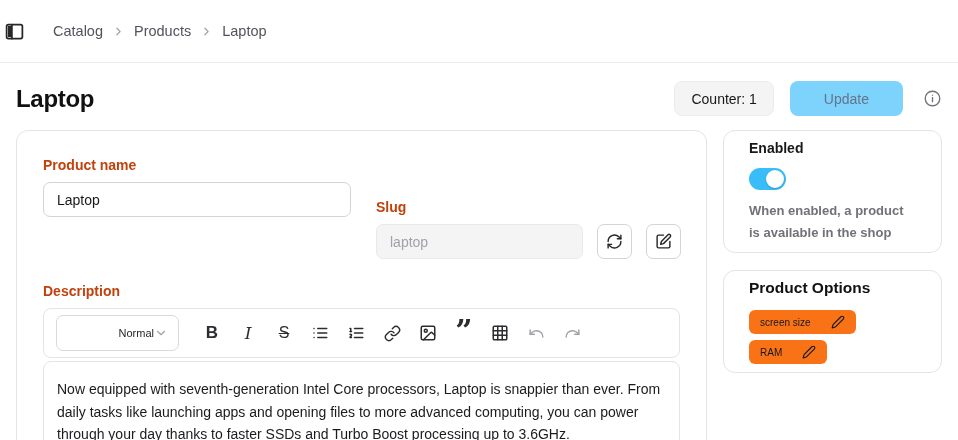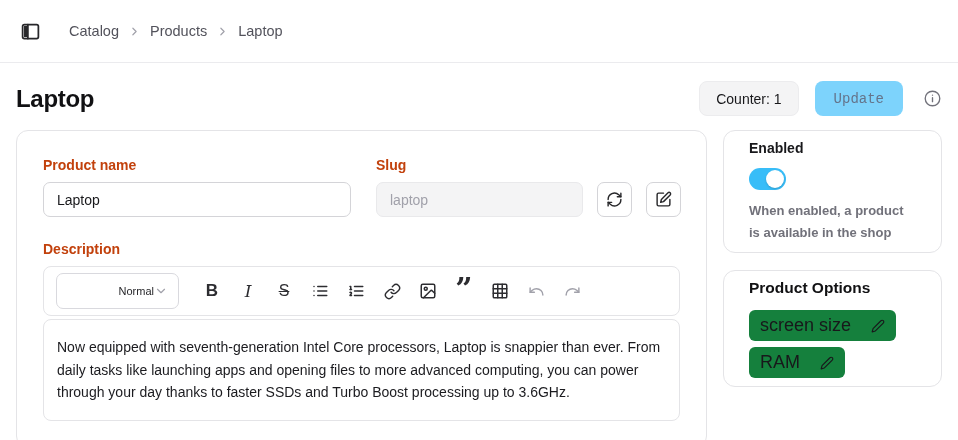--- a/index.html
+++ b/index.html
@@ -1,46 +1,46 @@
 <!DOCTYPE html>
 <html><head>
 <meta charset="utf-8">
 <style>
   * { margin:0; padding:0; box-sizing:border-box; }
   html,body { width:958px; height:440px; background:#fff; overflow:hidden;
     font-family:"Liberation Sans", sans-serif; color:#18181b; }
 
   
-  .topbar { height:63px; border-bottom:1px solid #ebebee; display:flex; align-items:center; padding:0 16px; }
+  .topbar { height:63px; border-bottom:1px solid #ebebee; display:flex; align-items:center; padding:0 0; }
   .icon-btn { background:none; border:none; cursor:pointer; display:flex; align-items:center; justify-content:center; padding:4px; color:#27272a; }
   .breadcrumb { display:flex; align-items:center; gap:9px; margin-left:24px; font-size:14.5px; color:#52525b; }
   .crumb { cursor:pointer; }
   .crumb-sep { color:#a1a1aa; display:flex; align-items:center; }
 
   
   .page-header { display:flex; align-items:center; justify-content:space-between; margin:18px 16px 0; }
   .page-title { font-size:24px; font-weight:700; letter-spacing:-0.3px; color:#111113; }
   .header-actions { display:flex; align-items:center; gap:16px; }
   .btn { height:35px; border-radius:8px; font-size:14px; font-family:inherit; cursor:pointer; }
   .btn-counter { background:#f4f4f5; border:1px solid #ececee; color:#18181b; padding:0 16px; font-weight:400; }
-  .btn-update { background:#7dd3fc; border:none; color:#64748b; padding:0 19px; font-weight:500; cursor:not-allowed;font-family:Liberation Mono, monospace; }
+  .btn-update { background:#7dd3fc; border:none; color:#64748b; padding:0 34px; font-weight:500; cursor:not-allowed; }
   .info-icon { color:#71717a; display:flex; margin-left:4px; }
 
   
   .content { display:flex; gap:16px; margin:14px 16px 0; align-items:flex-start; }
   .card { background:#fff; border:1px solid #e4e4e7; border-radius:12px; }
   .main-card { width:691px; padding:26px; }
   .side-col { width:219px; display:flex; flex-direction:column; gap:17px; }
   .side-card { padding:8px 25px; }
 
   
   .field-label { display:block; font-size:14px; font-weight:600; margin-bottom:9px; color:#c2410c; }
   .form-row { display:flex; gap:25px; }
   .col-name { width:308px; }
-  .col-slug { width:306px; }
+  .col-slug { width:306px;margin-top:42px; }
   .slug-row { display:flex; gap:14px; }
   input.text-input { width:308px; height:35px; border:1px solid #d4d4d8; border-radius:7px; padding:0 13px; font-size:14px; font-family:inherit; color:#18181b; background:#fff; outline:none; }
   input.slug-input { width:207px; background:#f4f4f5; border-color:#e9e9eb; color:#a1a1aa; }
   input.slug-input::placeholder { color:#a1a1aa; }
   .sq-btn { width:35px; height:35px; background:#fff; border:1px solid #d4d4d8; border-radius:7px; display:flex; align-items:center; justify-content:center; cursor:pointer; color:#27272a; }
 
   .desc-block { margin-top:24px; }
   .toolbar { height:50px; border:1px solid #e4e4e7; border-radius:8px; display:flex; align-items:center; padding:0 12px; }
   .fmt-select { width:123px; height:36px; border:1px solid #d9d9de; border-radius:7px; background:#fff; display:flex; align-items:center; justify-content:flex-end; padding:0 10px 0 13px; font-size:11px; color:#27272a; cursor:pointer; }
   .fmt-select .chev { color:#a1a1aa; display:flex; }
@@ -53,21 +53,21 @@
   .glyph-q { font-size:30px; font-weight:700; line-height:10px; height:14px; overflow:visible; font-family:"DejaVu Serif", serif; }
   .editor-area { margin-top:3px; border:1px solid #e4e4e7; border-radius:8px; min-height:84px; padding:16px 13px; font-size:14px; line-height:22.5px; color:#1b1b1f; cursor:text; }
 
   
   .side-label { font-size:14px; font-weight:600; color:#18181b; }
   .toggle { margin-top:11px; width:37px; height:22px; border-radius:11px; background:#38bdf8; position:relative; cursor:pointer; border:none; display:block; }
   .toggle .knob { position:absolute; top:2px; left:17px; width:18px; height:18px; border-radius:50%; background:#fff; box-shadow:0 1px 2px rgba(0,0,0,.18); }
   .help-text { margin-top:10px; font-size:13px; line-height:22px; color:#71717a;font-weight:bold; }
   .opts-title { font-size:15.5px; font-weight:700; color:#111113; }
   .opt-list { margin-top:13px; display:flex; flex-direction:column; align-items:flex-start; gap:6px; }
-  .opt-tag { display:inline-flex; align-items:center; gap:20px; background:#15803d; border:none; border-radius:6px; padding:5px 11px; font-size:18px; color:#18181b; font-family:inherit; cursor:pointer; }
+  .opt-tag { display:inline-flex; align-items:center; gap:20px; background:#f97316; border:none; border-radius:6px; padding:5px 11px; font-size:10px; color:#18181b; font-family:inherit; cursor:pointer; }
   svg { display:block; }
 </style>
 </head>
 <body>
 
 <div class="topbar">
   <button class="icon-btn">
     <span>
       <svg width="21" height="21" viewBox="0 0 24 24" fill="none" stroke="currentColor" stroke-width="2" stroke-linecap="round" stroke-linejoin="round">
         <rect x="3" y="4" width="18" height="16" rx="2"></rect>

